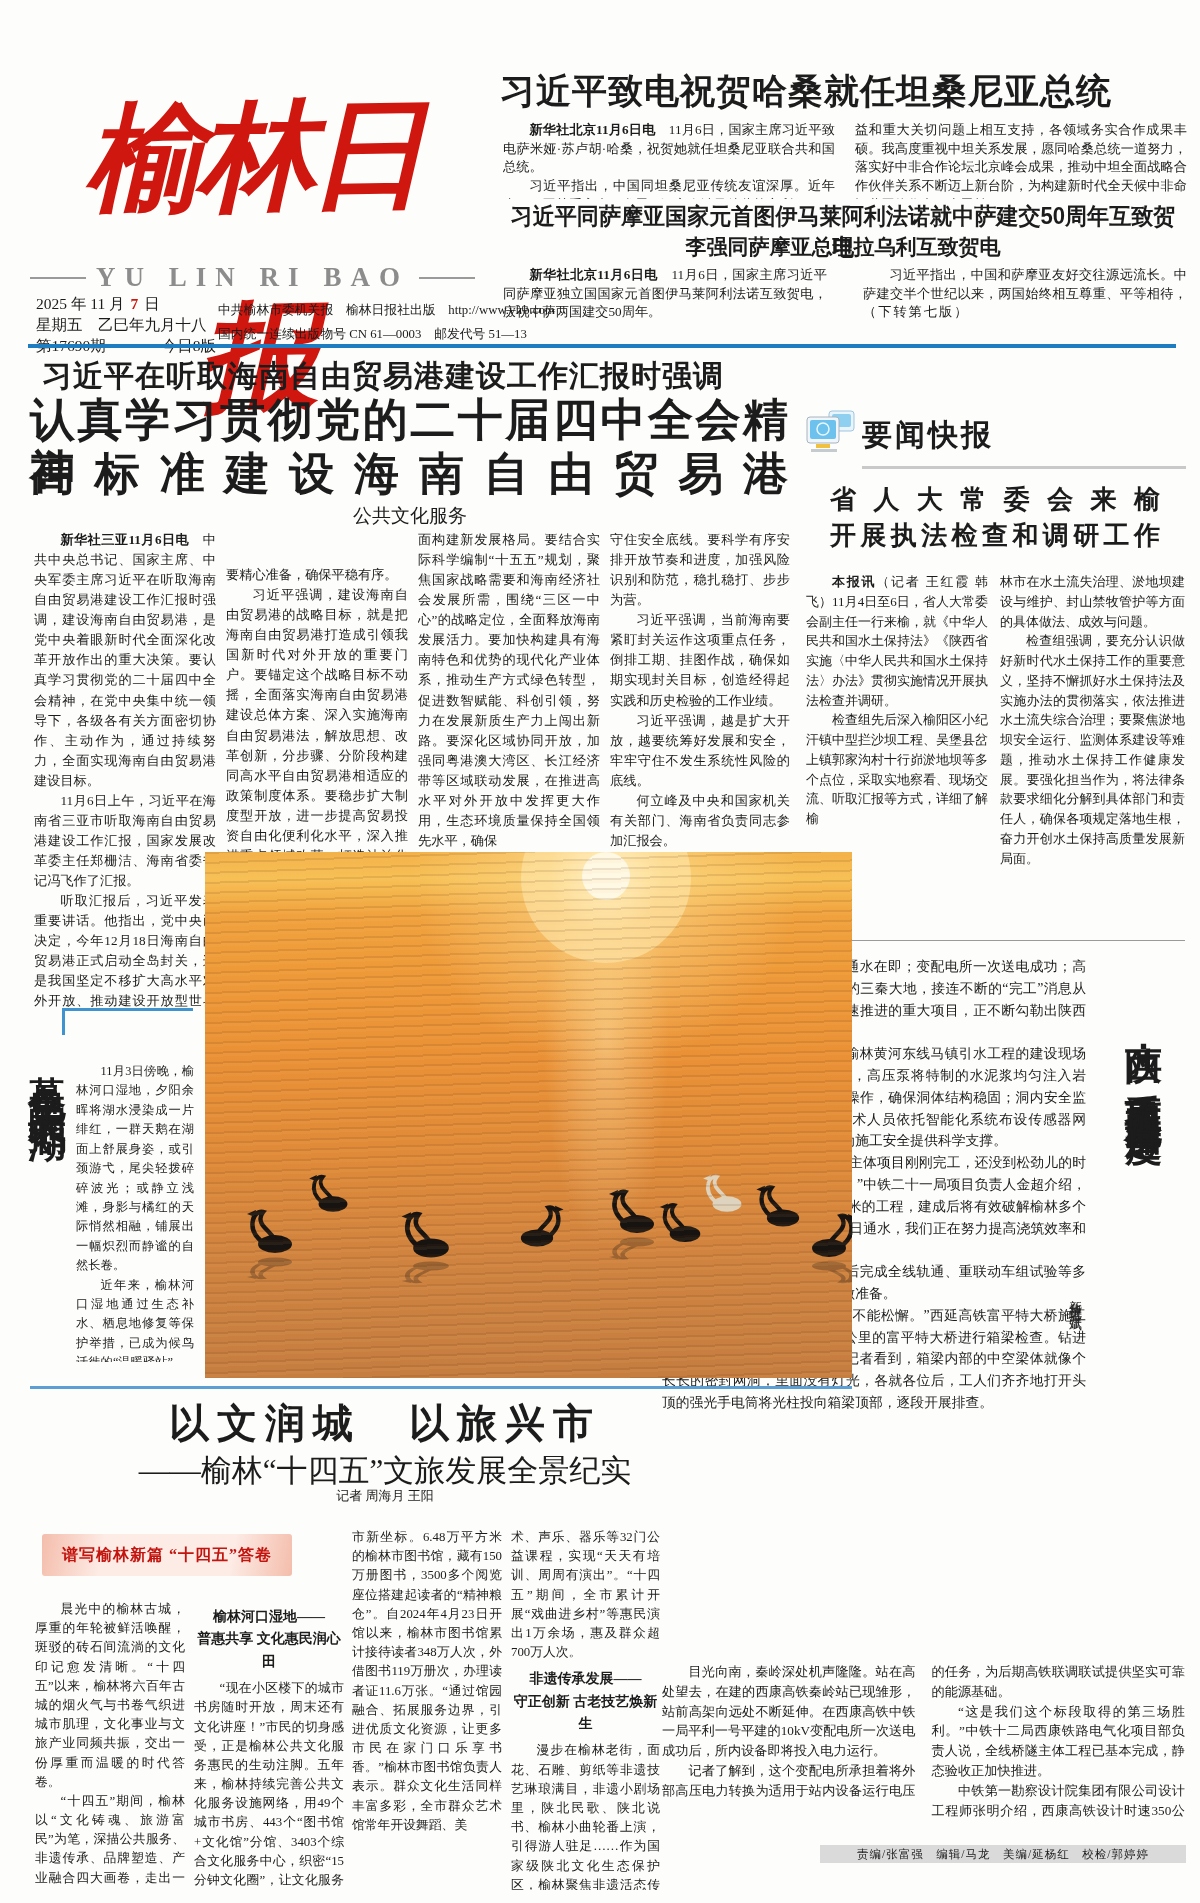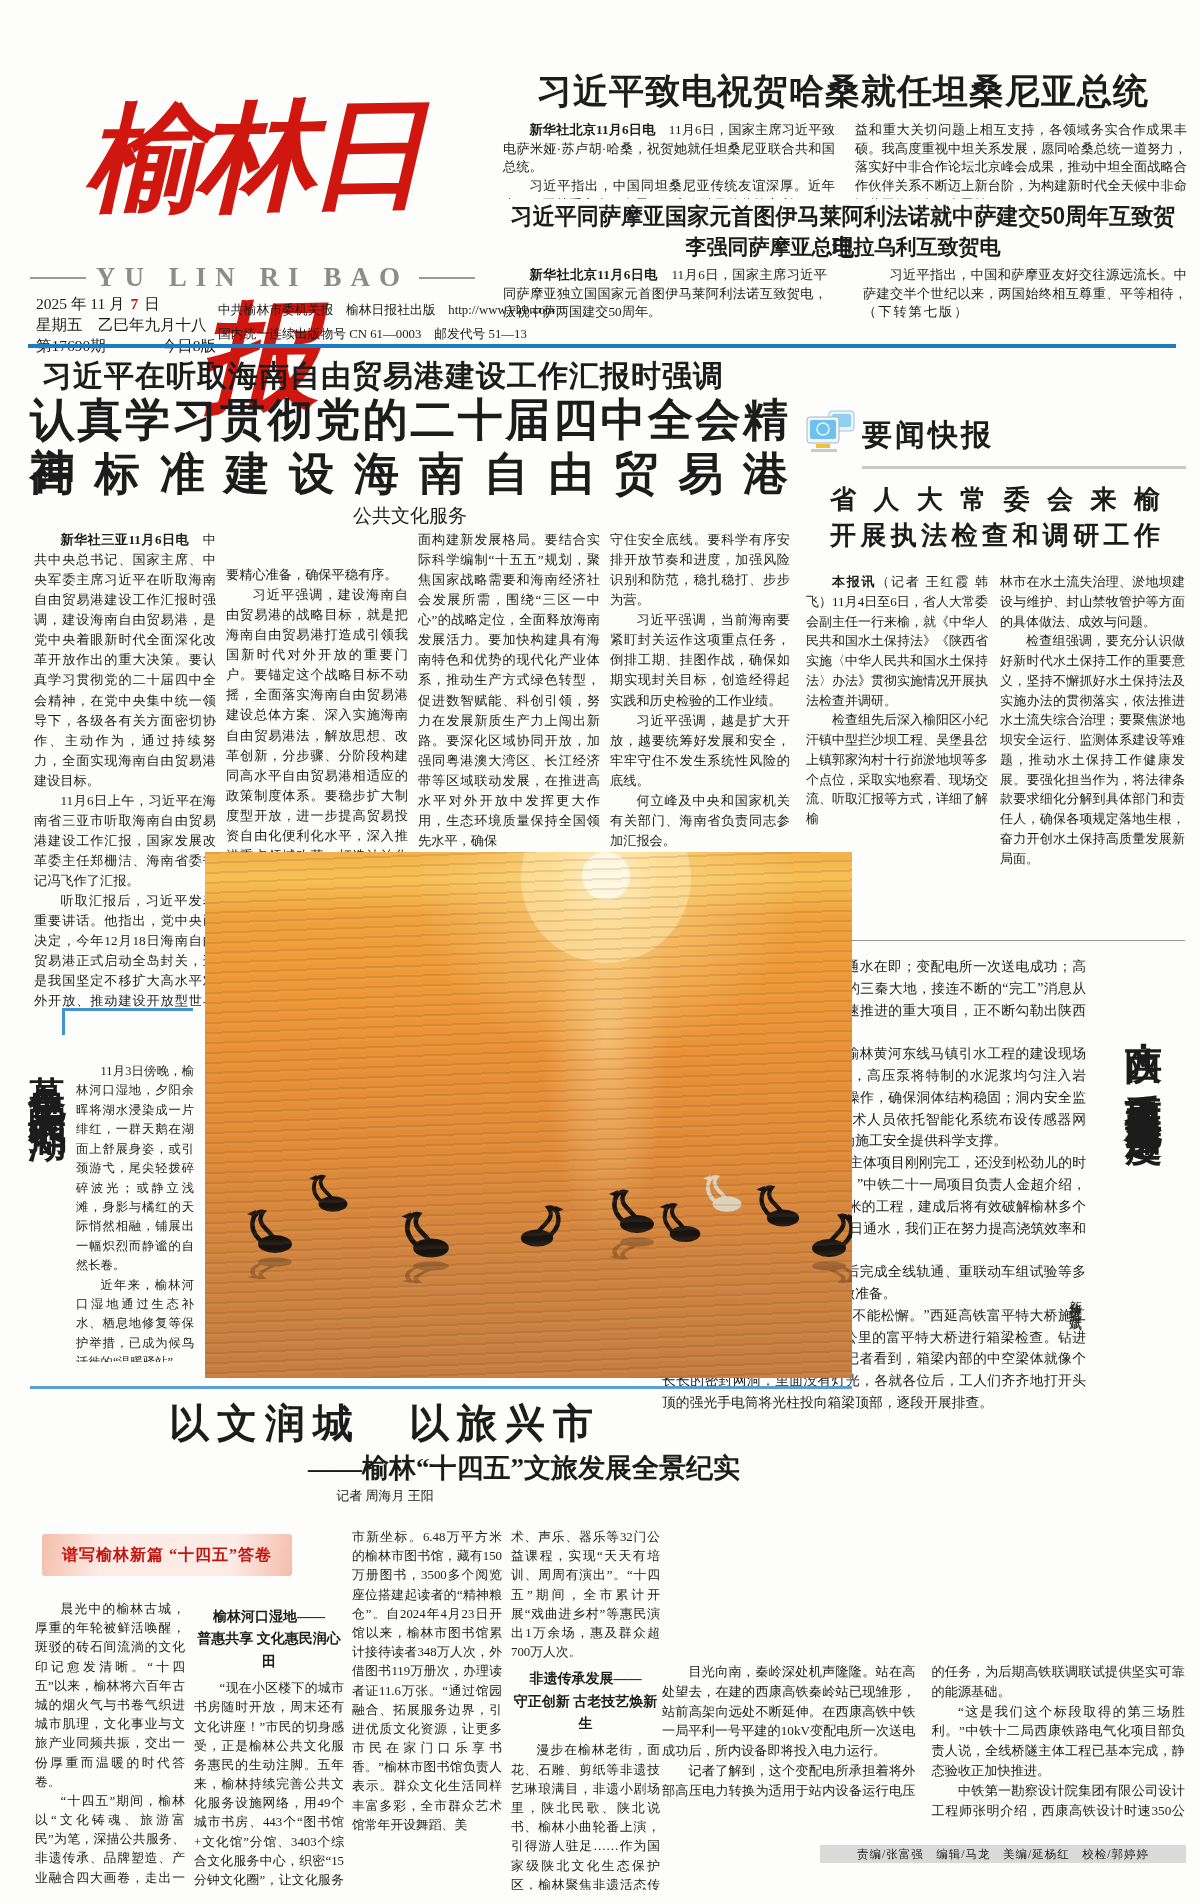--- a/index.html
+++ b/index.html
@@ -15,21 +15,21 @@
       font-size:118px;font-weight:bold;font-style:italic;letter-spacing:-6px;
       line-height:200px;text-align:center;transform:rotate(-1deg);}
   .pinyin-row{left:30px;top:262px;width:445px;display:flex;align-items:center;gap:10px;}
   .pinyin-row .rule{flex:1;height:2px;background:#9a9a9a;}
   .pinyin{font-size:27px;color:#8c8c8c;letter-spacing:9px;font-weight:bold;}
   .date-block{left:36px;top:294px;width:200px;font-size:15.5px;line-height:1.35;}
   .date-day{color:#d0170f;font-weight:bold;padding:0 6px;}
   .issue-row{display:flex;justify-content:space-between;width:180px;}
   .pub-block{left:218px;top:298px;width:330px;font-size:12.8px;line-height:1.9;white-space:nowrap;}
   
-  .artA-head{left:500px;top:68px;width:686px;font-size:35px;font-weight:900;text-align:center;letter-spacing:1px;}
+  .artA-head{left:500px;top:68px;width:686px;font-size:35px;font-weight:900;letter-spacing:1px;}
   .artA-body{left:503px;top:121px;width:684px;height:78px;display:flex;gap:20px;overflow:hidden;
       font-size:13.2px;line-height:1.42;}
   .artA-body .col{width:332px;}
   .artB-head{left:495px;top:201px;width:696px;font-size:23px;font-weight:900;text-align:center;
       transform:scaleX(.96);letter-spacing:0;}
   .artB-sub{left:500px;top:233px;width:686px;font-size:21px;font-weight:bold;text-align:center;}
   .artB-body{left:503px;top:266px;width:684px;height:62px;display:flex;gap:36px;overflow:hidden;
       font-size:13.2px;line-height:1.42;}
   .artB-body .col{width:332px;}
   .jump{letter-spacing:2px;}
@@ -72,21 +72,21 @@
   .photo{left:205px;top:852px;width:647px;height:526px;overflow:hidden;
       background:linear-gradient(180deg,#f3b148 0%,#f7c055 5%,#f0a23e 12%,#ee9a39 22%,#ea9136 38%,#df8a39 58%,#cf8340 78%,#c57d40 100%);}
   .photo .glow{position:absolute;left:0;top:0;width:100%;height:100%;
       background:radial-gradient(circle at 62% 4%, rgba(255,248,220,.95) 0%, rgba(255,224,150,.55) 9%, rgba(255,210,120,0) 30%),
                  radial-gradient(ellipse 90px 300px at 62% 35%, rgba(255,235,180,.45), rgba(255,235,180,0) 70%);}
   .photo .ripples{position:absolute;left:0;top:0;width:100%;height:100%;
       background:repeating-linear-gradient(178deg, rgba(100,58,26,.13) 0 2px, rgba(255,205,130,.07) 2px 5px, rgba(0,0,0,0) 5px 10px);}
   .blue-rule2{left:30px;top:1386px;width:822px;height:3px;background:#5b9fd4;}
   
   .cul-head{left:30px;top:1396px;width:710px;text-align:center;font-size:40px;font-weight:900;letter-spacing:8px;}
-  .cul-sub{left:30px;top:1450px;width:710px;text-align:right;font-size:27px;font-weight:700;}
+  .cul-sub{left:30px;top:1450px;width:710px;text-align:center;font-size:31px;font-weight:400;}
   .cul-by{left:30px;top:1487px;width:710px;text-align:center;font-size:13px;}
   .ribbon{left:42px;top:1534px;width:250px;height:42px;
       background:linear-gradient(100deg,#f4bdab,#fdece6 25%,#fdece6 75%,#f4bdab);
       border-radius:3px;text-align:center;line-height:42px;font-size:16px;font-weight:800;color:#c3150f;letter-spacing:1px;}
   .ribbon::before,.ribbon::after{content:"";position:absolute;top:7px;width:22px;height:34px;background:#eba28d;z-index:-1;}
   .ribbon::before{left:-13px;transform:skewX(-16deg);}
   .ribbon::after{right:-13px;transform:skewX(16deg);}
   .ccol{font-size:12.8px;line-height:1.5;overflow:hidden;}
   .ccol.c1{left:35px;top:1600px;width:150px;height:290px;}
   .ccol.c2{left:194px;top:1600px;width:150px;height:290px;}

